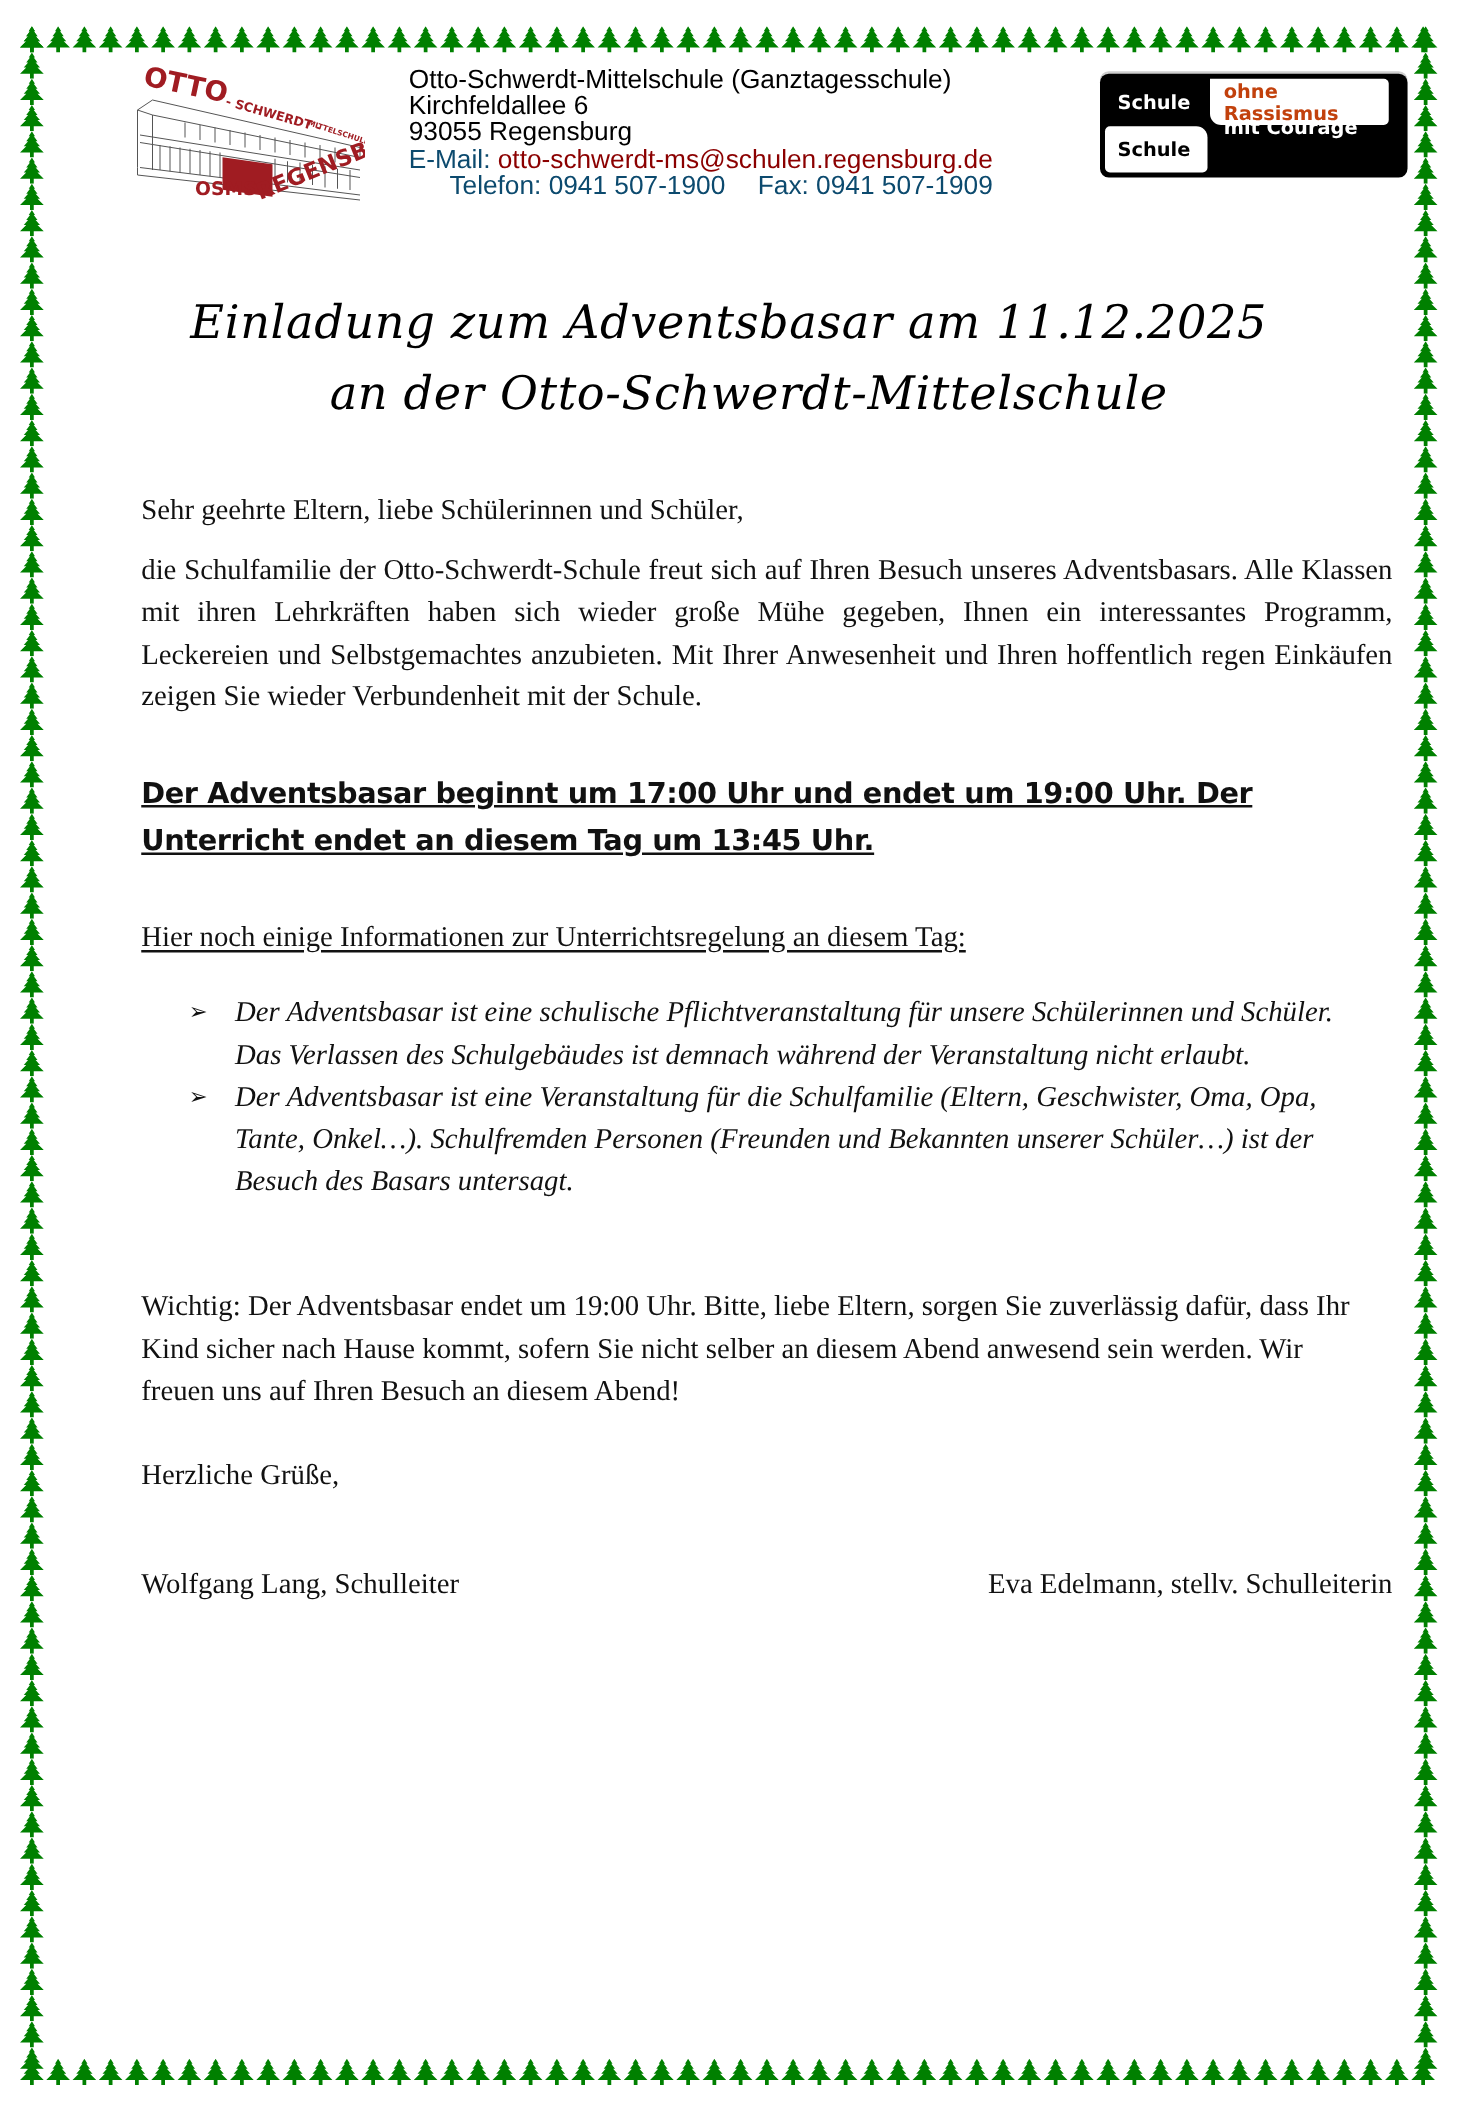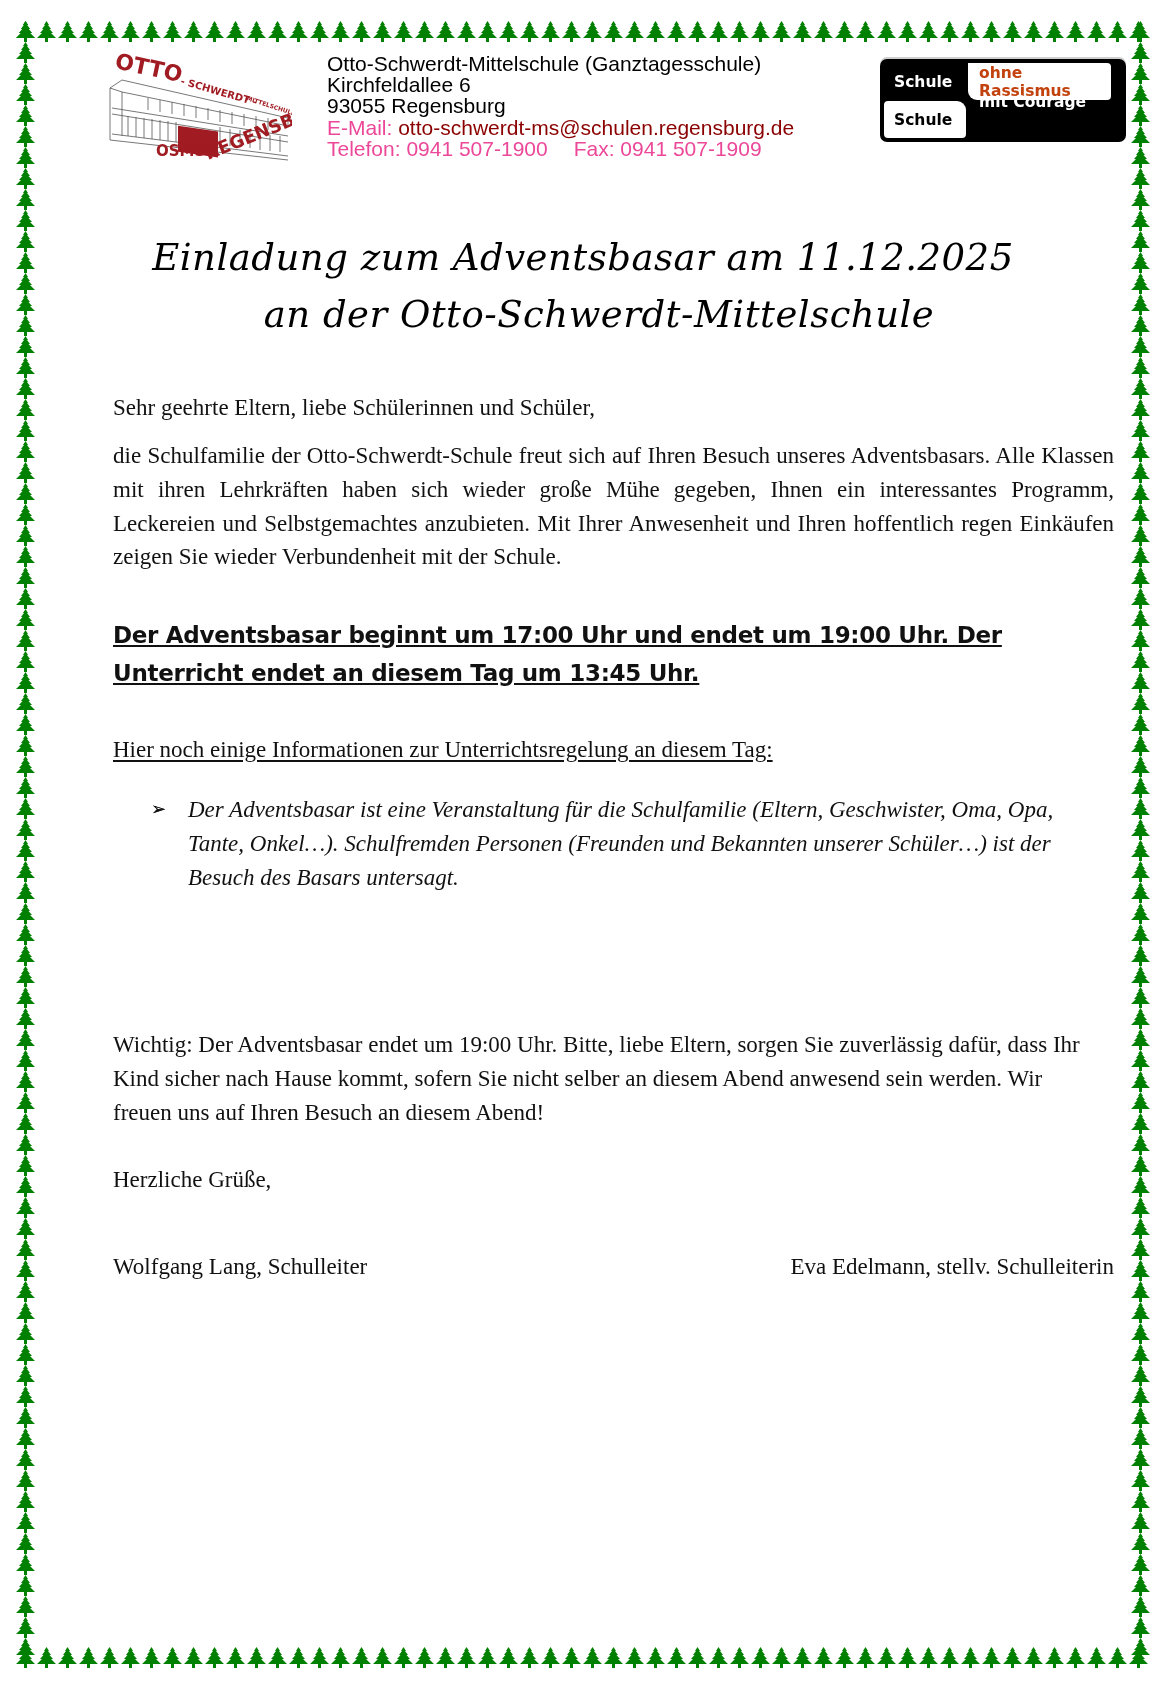--- a/index.html
+++ b/index.html
@@ -11,21 +11,21 @@
   .tree-row.bottom { left: 15px; top: 1647px; width: 1140px; }
   .tree-col { position: absolute; display: flex; flex-direction: column; }
   .tree-col.left { left: 15px; top: 21px; height: 1648px; }
   .tree-col.right { left: 1130px; top: 21px; height: 1648px; }
   .tree { width: 21px; height: 21px; flex: 0 0 21px; }
   .tree svg { display: block; width: 21px; height: 21px; }
 
   
   .logo { position: absolute; left: 108px; top: 44px; width: 184px; height: 122px; }
   .addr { position: absolute; left: 327px; top: 53px; font-family: "Liberation Sans", sans-serif; font-size: 21px; line-height: 21.2px; color: #000; }
-  .addr .grey { color: #ec4899; }
+  .addr .grey { color: #0c4a6e; text-align: right; }
   .addr .red { color: #8b0000; }
   .addr .gap { display: inline-block; width: 26px; }
 
   .badge { position: absolute; left: 880px; top: 59px; width: 246px; height: 83px; background: #000; border-radius: 7px; box-shadow: 0 -2px 0 #cfcfcf; font-family: "DejaVu Sans", sans-serif; font-weight: bold; font-size: 15.5px; }
   .badge .cell { position: absolute; display: flex; align-items: center; }
   .badge .c1 { left: 4px; top: 4px; width: 78px; height: 37px; color: #fff; padding-left: 10px; box-sizing: border-box; }
   .badge .c2 { left: 88px; top: 4px; width: 143px; height: 37px; background: #fff; color: #c2410c; border-radius: 0 4px 4px 9px; padding-left: 11px; box-sizing: border-box; }
   .badge .c3 { left: 4px; top: 42px; width: 82px; height: 37px; background: #fff; color: #000; border-radius: 4px 9px 4px 4px; padding-left: 10px; box-sizing: border-box; }
   .badge .c4 { left: 88px; top: 24px; width: 153px; height: 37px; color: #fff; padding-left: 11px; box-sizing: border-box; }
 
@@ -1424,20 +1424,21 @@
 <div class="txt justify" style="top:439px;">die Schulfamilie der Otto-Schwerdt-Schule freut sich auf Ihren Besuch unseres Adventsbasars. Alle Klassen mit ihren Lehrkräften haben sich wieder große Mühe gegeben, Ihnen ein interessantes Programm, Leckereien und Selbstgemachtes anzubieten. Mit Ihrer Anwesenheit und Ihren hoffentlich regen Einkäufen zeigen Sie wieder Verbundenheit mit der Schule.</div>
 
 <div class="txt bold" style="top:616px;">Der Adventsbasar beginnt um 17:00 Uhr und endet um 19:00 Uhr. Der</div>
 <div class="txt bold" style="top:654px;">Unterricht endet an diesem Tag um 13:45 Uhr.</div>
 
 <div class="txt ul" style="top:733px;">Hier noch einige Informationen zur Unterrichtsregelung an diesem Tag:</div>
 
 <ul class="bullets">
   <li>
     <span class="arrow">➢</span>
+    <span>Der Adventsbasar ist eine schulische Pflichtveranstaltung für unsere Schülerinnen und Schüler. Das Verlassen des Schulgebäudes ist demnach während der Veranstaltung nicht erlaubt.</span>
   </li>
   <li>
     <span class="arrow">➢</span>
     <span>Der Adventsbasar ist eine Veranstaltung für die Schulfamilie (Eltern, Geschwister, Oma, Opa, Tante, Onkel…). Schulfremden Personen (Freunden und Bekannten unserer Schüler…)  ist der Besuch des Basars untersagt.</span>
   </li>
 </ul>
 
 <div class="txt" style="top:1028px; width:980px;">Wichtig: Der Adventsbasar endet um 19:00 Uhr. Bitte, liebe Eltern, sorgen Sie zuverlässig dafür, dass Ihr Kind sicher nach Hause kommt, sofern Sie nicht selber an diesem Abend anwesend sein werden. Wir freuen uns auf Ihren Besuch an diesem Abend!</div>
 
 <div class="txt" style="top:1163px;">Herzliche Grüße,</div>

